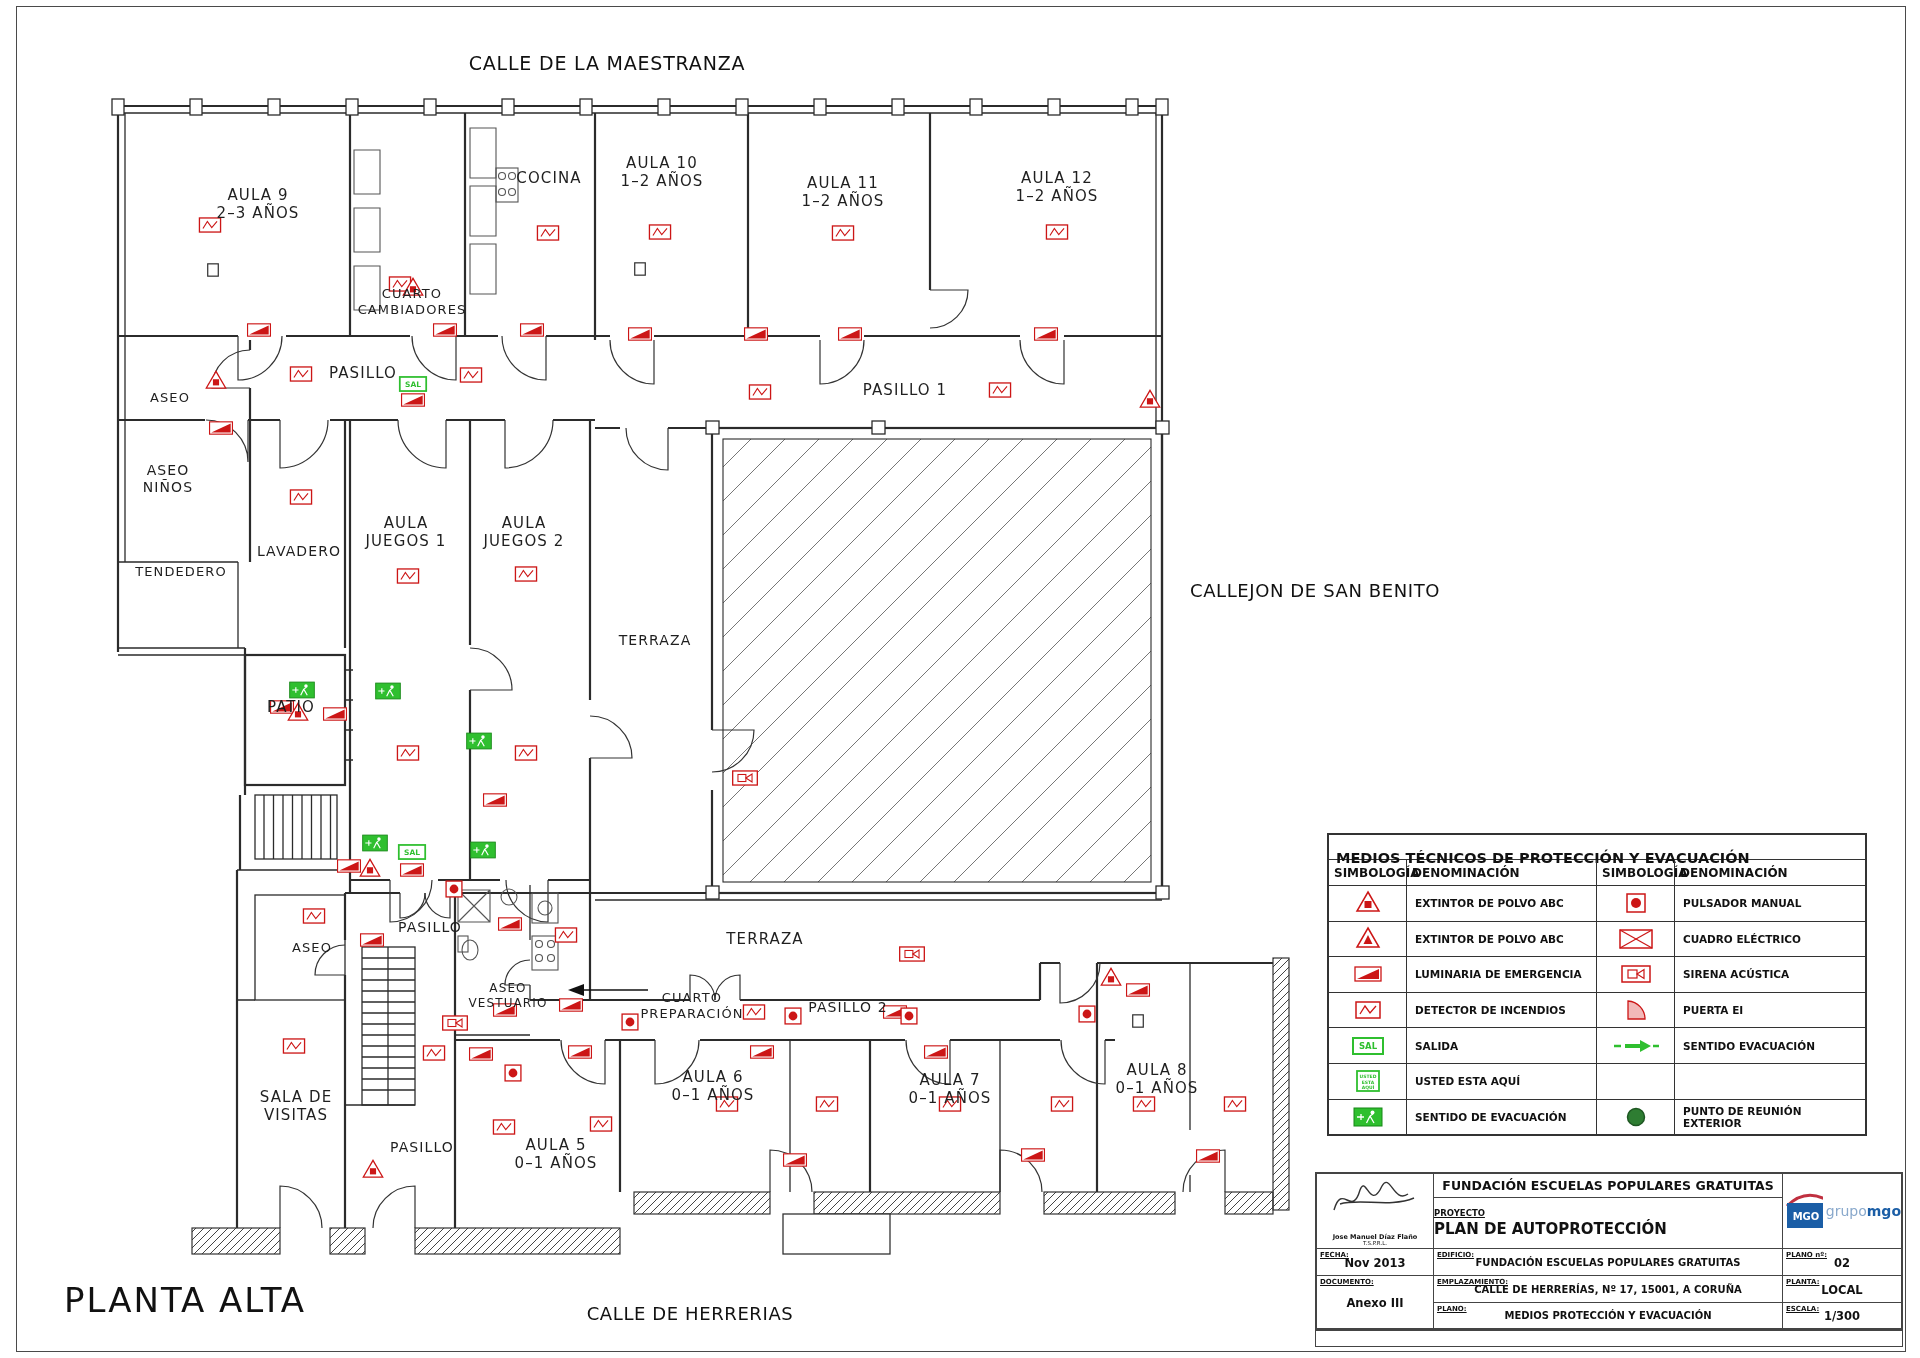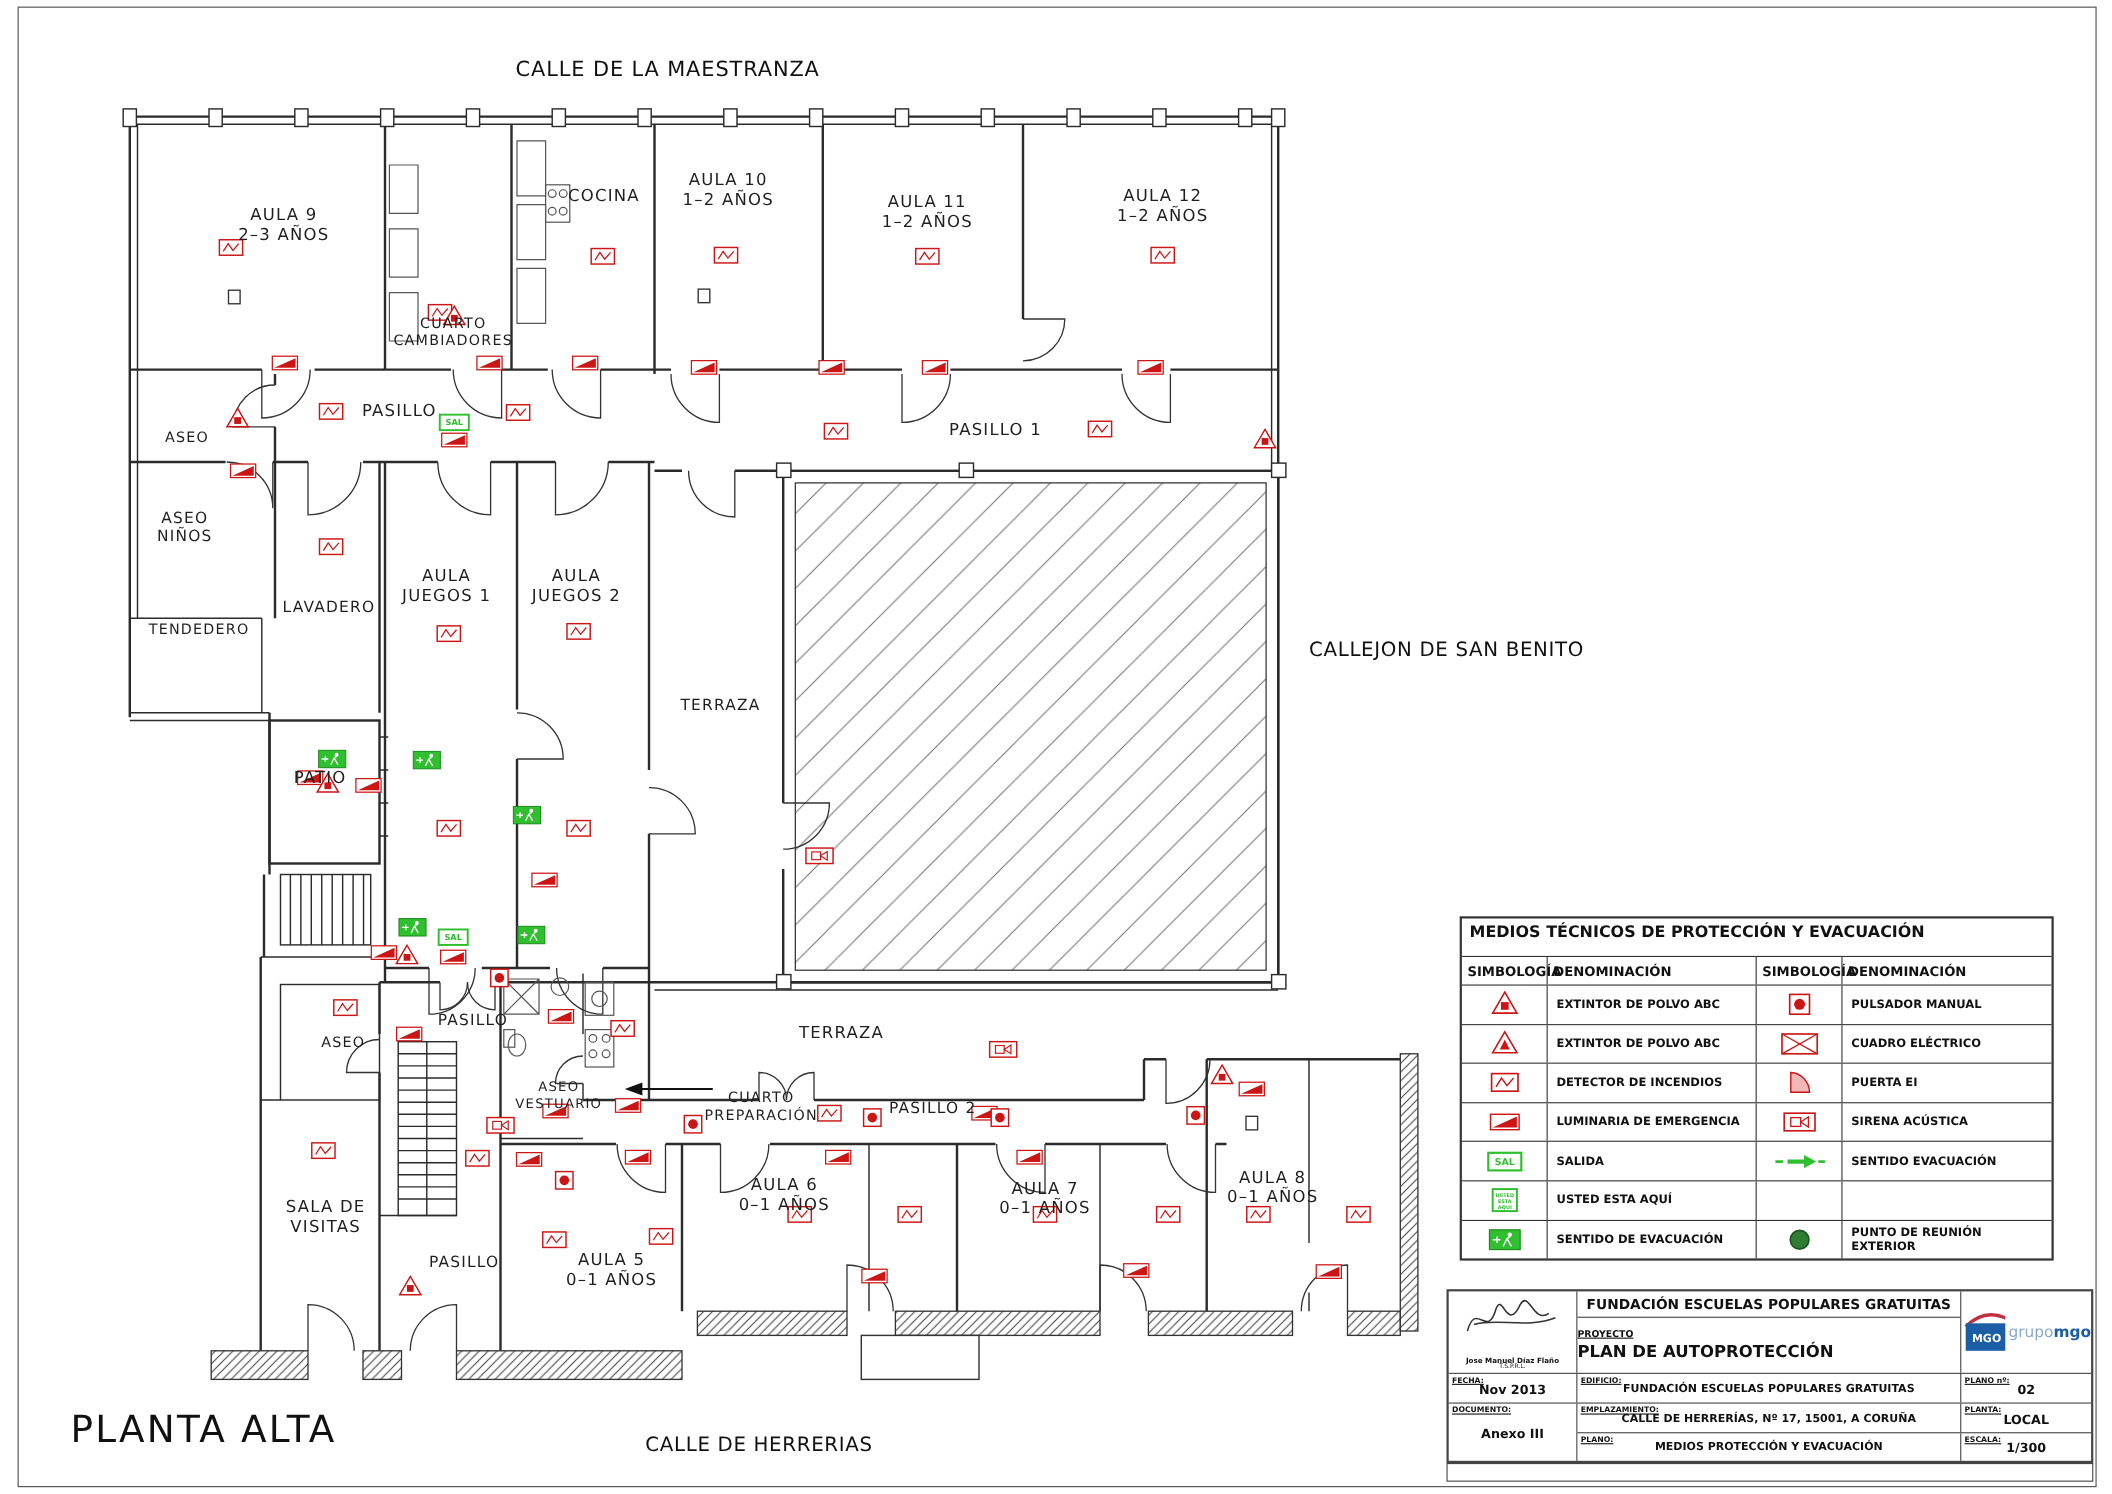--- a/index.html
+++ b/index.html
@@ -6,21 +6,21 @@
   #sheet{position:relative;width:1920px;height:1358px;background:#fff;font-family:"DejaVu Sans",sans-serif;overflow:hidden;}
   .sheet-border{position:absolute;left:16px;top:6px;width:1888px;height:1344px;border:1.6px solid #4a4a4a;}
   #plan-svg{position:absolute;left:0;top:0;}
   .street{position:absolute;color:#111;white-space:nowrap;}
   .street-top{left:607px;top:52px;transform:translateX(-50%);font-size:19px;letter-spacing:.8px;}
   .street-right{left:1190px;top:580px;font-size:18px;letter-spacing:.6px;}
   .street-bottom{left:690px;top:1303px;transform:translateX(-50%);font-size:18px;letter-spacing:.6px;}
   .plan-title{position:absolute;left:64px;top:1280px;font-size:34px;letter-spacing:2px;color:#111;}
   
   .legend{position:absolute;left:1327px;top:833px;width:536px;border:2px solid #333;background:#fff;color:#111;}
-  .lg-title{height:35px;border-bottom:1.6px solid #333;font-weight:bold;font-size:14.5px;padding:5px 0 0 7px;box-sizing:border-box;}
+  .lg-title{height:25px;border-bottom:1.6px solid #333;font-weight:bold;font-size:14.5px;padding:15px 0 0 7px;box-sizing:border-box;}
   .lg-head{display:flex;height:25px;border-bottom:1.6px solid #333;font-weight:bold;font-size:12px;}
   .lg-head div{display:flex;align-items:center;padding-left:5px;box-sizing:border-box;}
   .lg-c1{width:78px;border-right:1.2px solid #333;}
   .lg-c2{width:190px;border-right:1.2px solid #333;}
   .lg-c3{width:78px;border-right:1.2px solid #333;}
   .lg-c4{width:186px;}
   .lg-row{display:flex;height:34.6px;border-bottom:1.2px solid #333;}
   .lg-row:last-child{border-bottom:none;}
   .lg-sym{display:flex;align-items:center;justify-content:center;box-sizing:border-box;}
   .lg-lab{display:flex;align-items:center;padding-left:8px;font-weight:bold;font-size:10.5px;box-sizing:border-box;}
@@ -619,55 +619,55 @@
                 <line x1="-16" y1="9" x2="16" y2="-9" stroke="#cc1616" stroke-width="1.2"></line>
               </g>
             </svg>
           </div>
           <div class="lg-lab lg-c4">CUADRO ELÉCTRICO</div>
         </div>
         <div class="lg-row">
           <div class="lg-sym lg-c1">
             <svg width="48" height="30" viewBox="-24 -15 48 30">
               <g>
-                <rect x="-12" y="-8" width="24" height="16" fill="#fff" stroke="#cc1616" stroke-width="1.5"></rect>
-                <polyline points="-8,4 -3,-4 2,3 8,-4" fill="none" stroke="#cc1616" stroke-width="1.3"></polyline>
-              </g>
-            </svg>
-          </div>
-          <div class="lg-lab lg-c2">DETECTOR DE INCENDIOS</div>
-          <div class="lg-sym lg-c3">
-            <svg width="48" height="30" viewBox="-24 -15 48 30">
-              <g>
-                <path d="M-8,9 L-8,-9 A18,18 0 0 1 9,9 Z" fill="#f2b8b8" stroke="#cc1616" stroke-width="1.3"></path>
-              </g>
-            </svg>
-          </div>
-          <div class="lg-lab lg-c4">PUERTA EI</div>
-        </div>
-        <div class="lg-row">
-          <div class="lg-sym lg-c1">
-            <svg width="48" height="30" viewBox="-24 -15 48 30">
-              <g>
                 <rect x="-13" y="-7" width="26" height="14" fill="#fff" stroke="#cc1616" stroke-width="1.3"></rect>
                 <polygon points="-11,5 11,5 11,-5" fill="#cc1616"></polygon>
               </g>
             </svg>
           </div>
           <div class="lg-lab lg-c2">LUMINARIA DE EMERGENCIA</div>
           <div class="lg-sym lg-c3">
             <svg width="48" height="30" viewBox="-24 -15 48 30">
               <g>
                 <rect x="-14" y="-8" width="28" height="16" fill="#fff" stroke="#cc1616" stroke-width="1.5"></rect>
                 <rect x="-8" y="-4" width="9" height="8" fill="none" stroke="#cc1616" stroke-width="1.2"></rect>
                 <polygon points="1,0 8,-4.5 8,4.5" fill="none" stroke="#cc1616" stroke-width="1.2"></polygon>
               </g>
             </svg>
           </div>
           <div class="lg-lab lg-c4">SIRENA ACÚSTICA</div>
+        </div>
+        <div class="lg-row">
+          <div class="lg-sym lg-c1">
+            <svg width="48" height="30" viewBox="-24 -15 48 30">
+              <g>
+                <rect x="-12" y="-8" width="24" height="16" fill="#fff" stroke="#cc1616" stroke-width="1.5"></rect>
+                <polyline points="-8,4 -3,-4 2,3 8,-4" fill="none" stroke="#cc1616" stroke-width="1.3"></polyline>
+              </g>
+            </svg>
+          </div>
+          <div class="lg-lab lg-c2">DETECTOR DE INCENDIOS</div>
+          <div class="lg-sym lg-c3">
+            <svg width="48" height="30" viewBox="-24 -15 48 30">
+              <g>
+                <path d="M-8,9 L-8,-9 A18,18 0 0 1 9,9 Z" fill="#f2b8b8" stroke="#cc1616" stroke-width="1.3"></path>
+              </g>
+            </svg>
+          </div>
+          <div class="lg-lab lg-c4">PUERTA EI</div>
         </div>
         <div class="lg-row">
           <div class="lg-sym lg-c1">
             <svg width="48" height="30" viewBox="-24 -15 48 30">
               <g>
                 <rect x="-15" y="-8" width="30" height="16" fill="#fff" stroke="#2fbf2f" stroke-width="2"></rect>
                 <text y="3" text-anchor="middle" font-size="8.5" font-weight="bold" fill="#2fbf2f" font-family="DejaVu Sans, sans-serif">SAL</text>
               </g>
             </svg>
           </div>

